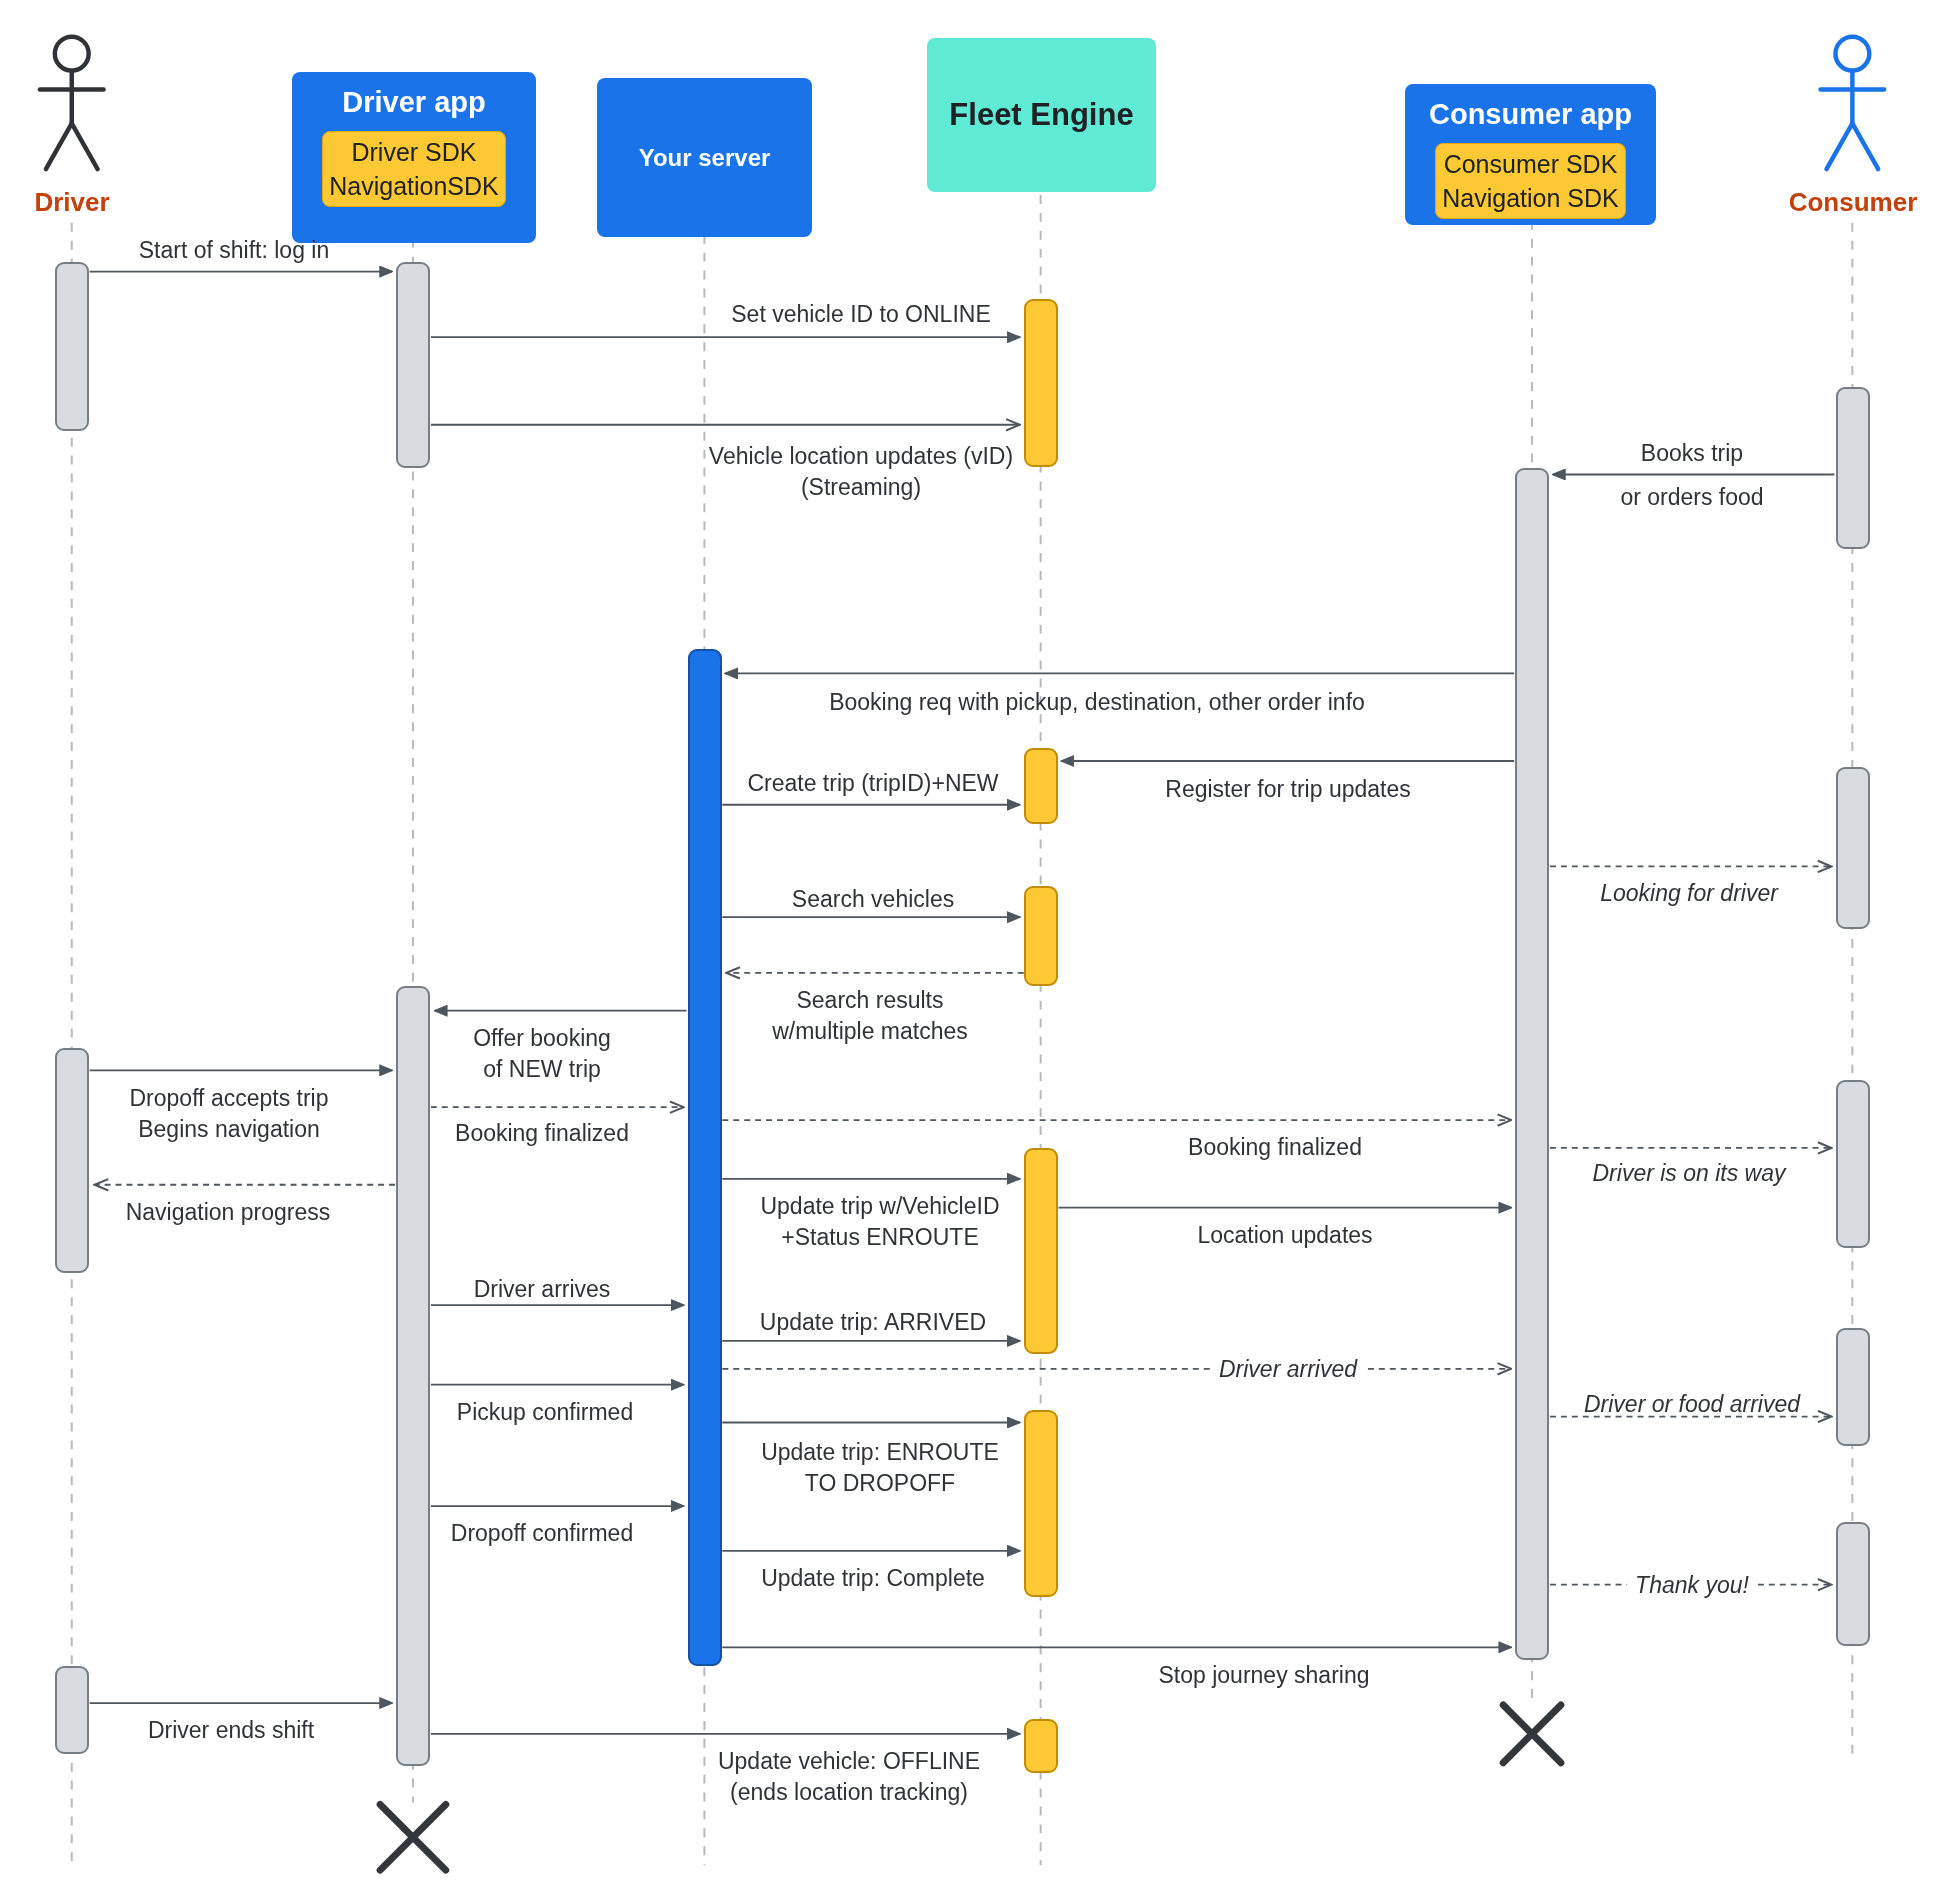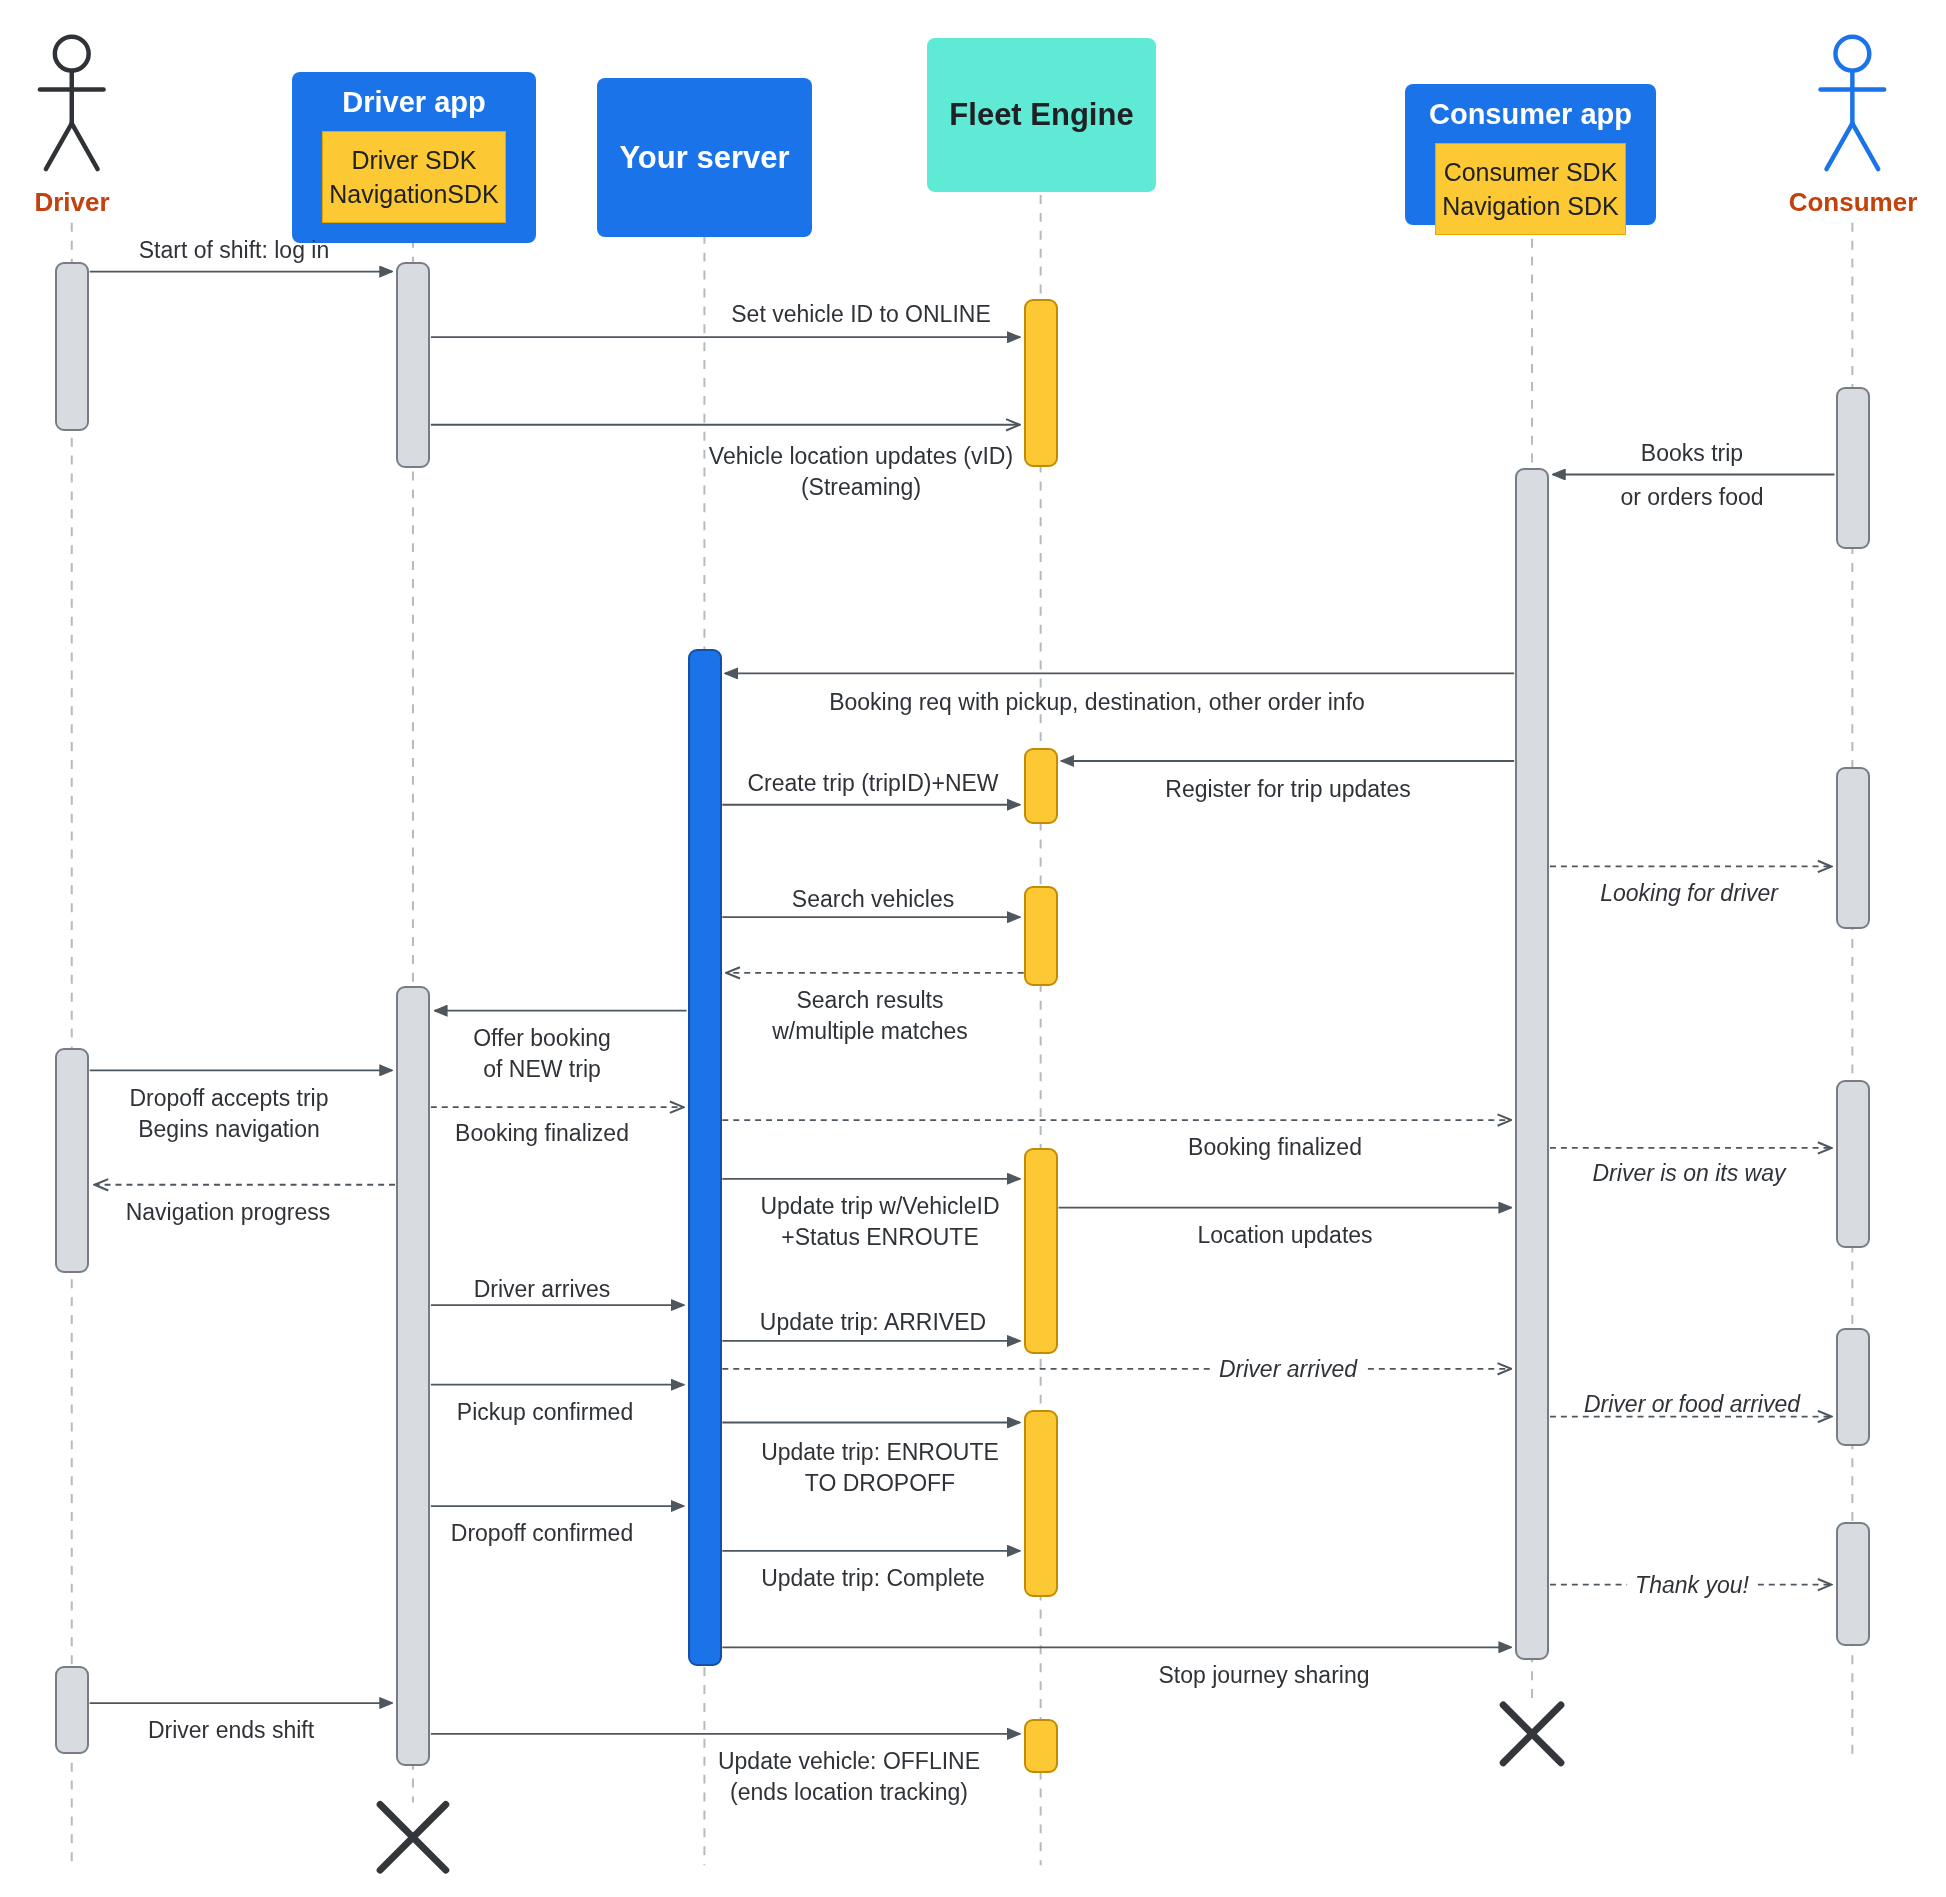--- a/index.html
+++ b/index.html
@@ -9,23 +9,23 @@
   .act{position:absolute;width:34px;background:#d8dce0;border:2px solid #767d85;
        border-radius:9px;z-index:2;box-sizing:border-box;}
   .act.blue{background:#1a73e8;border-color:#174ea6;}
   .act.yellow{background:#fcc934;border-color:#c28b00;}
   .pbox{position:absolute;z-index:3;box-sizing:border-box;border-radius:8px;text-align:center;}
   .pbox.blue{background:#1a73e8;color:#ffffff;margin-top:42px;}
   .pbox.yellow{background:#5eead4;color:#202124;display:flex;align-items:center;justify-content:center;}
   .pbox-title{font-weight:bold;font-size:29px;padding-top:14px;}
   .pbox.yellow .pbox-title{padding:0;font-size:31px;}
   .sdk{margin:12px 30px 0;background:#fcc934;color:#202124;border:1px solid #e8a600;
-       border-radius:0;font-size:25px;line-height:34px;padding:11px 2px;white-space:pre-line;}
+       border-radius:8px;font-size:25px;line-height:34px;padding:3px 2px;white-space:pre-line;}
   .vcenter{display:flex;align-items:center;justify-content:center;}
-  .vcenter .pbox-title{padding:0;font-size:31px;}
+  .vcenter .pbox-title{padding:0;font-size:24px;}
   .actor-label{position:absolute;transform:translateX(-50%);font-weight:bold;font-size:26px;
                color:#c2410c;z-index:3;white-space:nowrap;text-align:center;}
   .msg-label{position:absolute;transform:translateX(-50%);font-size:23px;color:#2f3338;
              white-space:pre-line;text-align:center;line-height:31px;z-index:3;}
   .ital{font-style:italic;}
   .onl{background:#ffffff;padding:0 8px;}
 </style>
 </head>
 <body>
 

